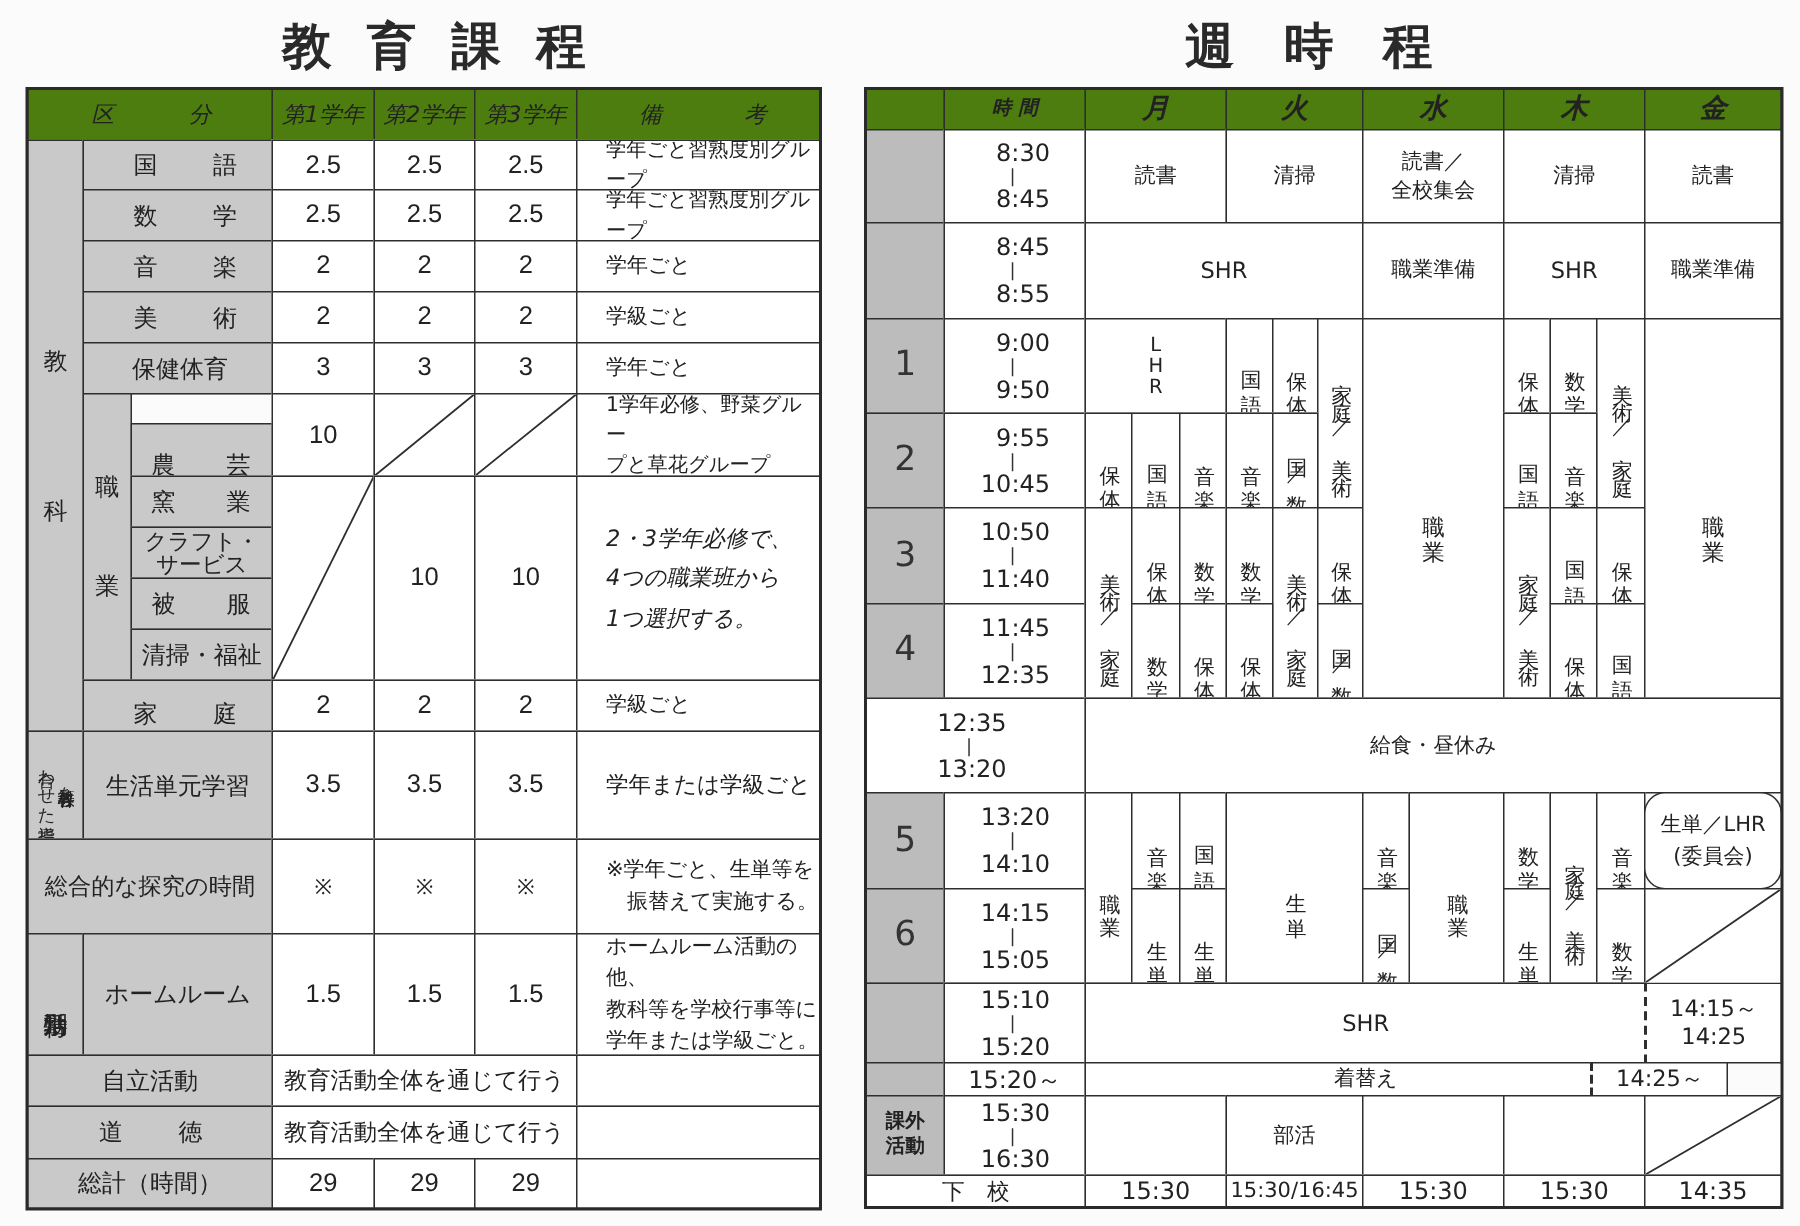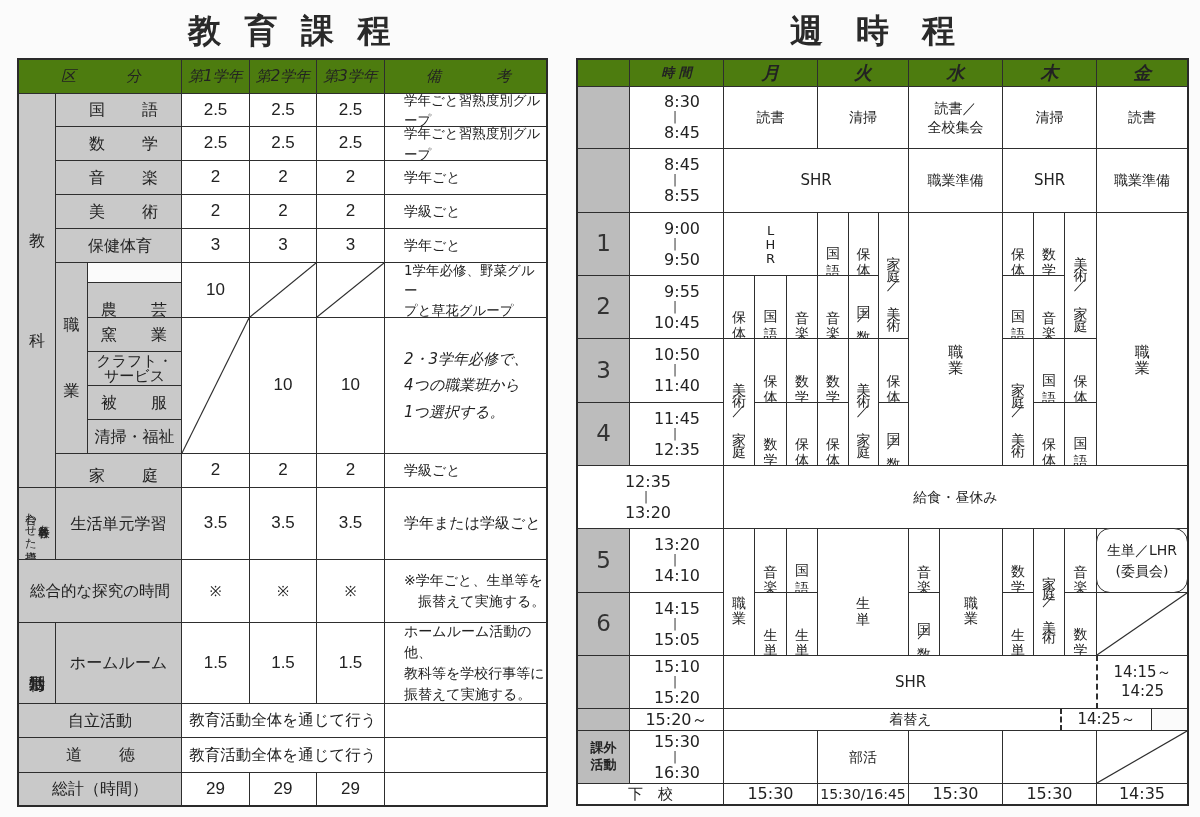--- a/index.html
+++ b/index.html
@@ -144,21 +144,21 @@
 
   <div class="c g" style="left:18px;top:622px;width:38px;height:82px;">
     <span style="writing-mode:vertical-rl;text-orientation:upright;font-size:16px;line-height:16px;">特別活動</span>
   </div>
   <div class="c g lbl" style="left:55px;top:622px;width:127px;height:82px;">ホームルーム</div>
   <div class="c val" style="left:181px;top:622px;width:69px;height:82px;">1.5</div>
   <div class="c val" style="left:249px;top:622px;width:68px;height:82px;">1.5</div>
   <div class="c val" style="left:316px;top:622px;width:69px;height:82px;">1.5</div>
   <div class="c note" style="left:384px;top:622px;width:163px;height:82px;font-size:14px;">ホームルーム活動の他、
 教科等を学校行事等に
-振替えて実施する。</div>
+学年または学級ごと。</div>
 
   <div class="c g lbl" style="left:18px;top:703px;width:164px;height:35px;">自立活動</div>
   <div class="c lbl" style="left:181px;top:703px;width:204px;height:35px;font-size:15.5px;">教育活動全体を通じて行う</div>
   <div class="c note" style="left:384px;top:703px;width:163px;height:35px;"></div>
 
   <div class="c g lbl" style="left:18px;top:737px;width:164px;height:36px;"><span class="spread" style="padding:0 46px 0 47px">道　徳</span></div>
   <div class="c lbl" style="left:181px;top:737px;width:204px;height:36px;font-size:15.5px;">教育活動全体を通じて行う</div>
   <div class="c note" style="left:384px;top:737px;width:163px;height:36px;"></div>
 
   <div class="c g lbl" style="left:18px;top:772px;width:164px;height:34px;">総計（時間）</div>

